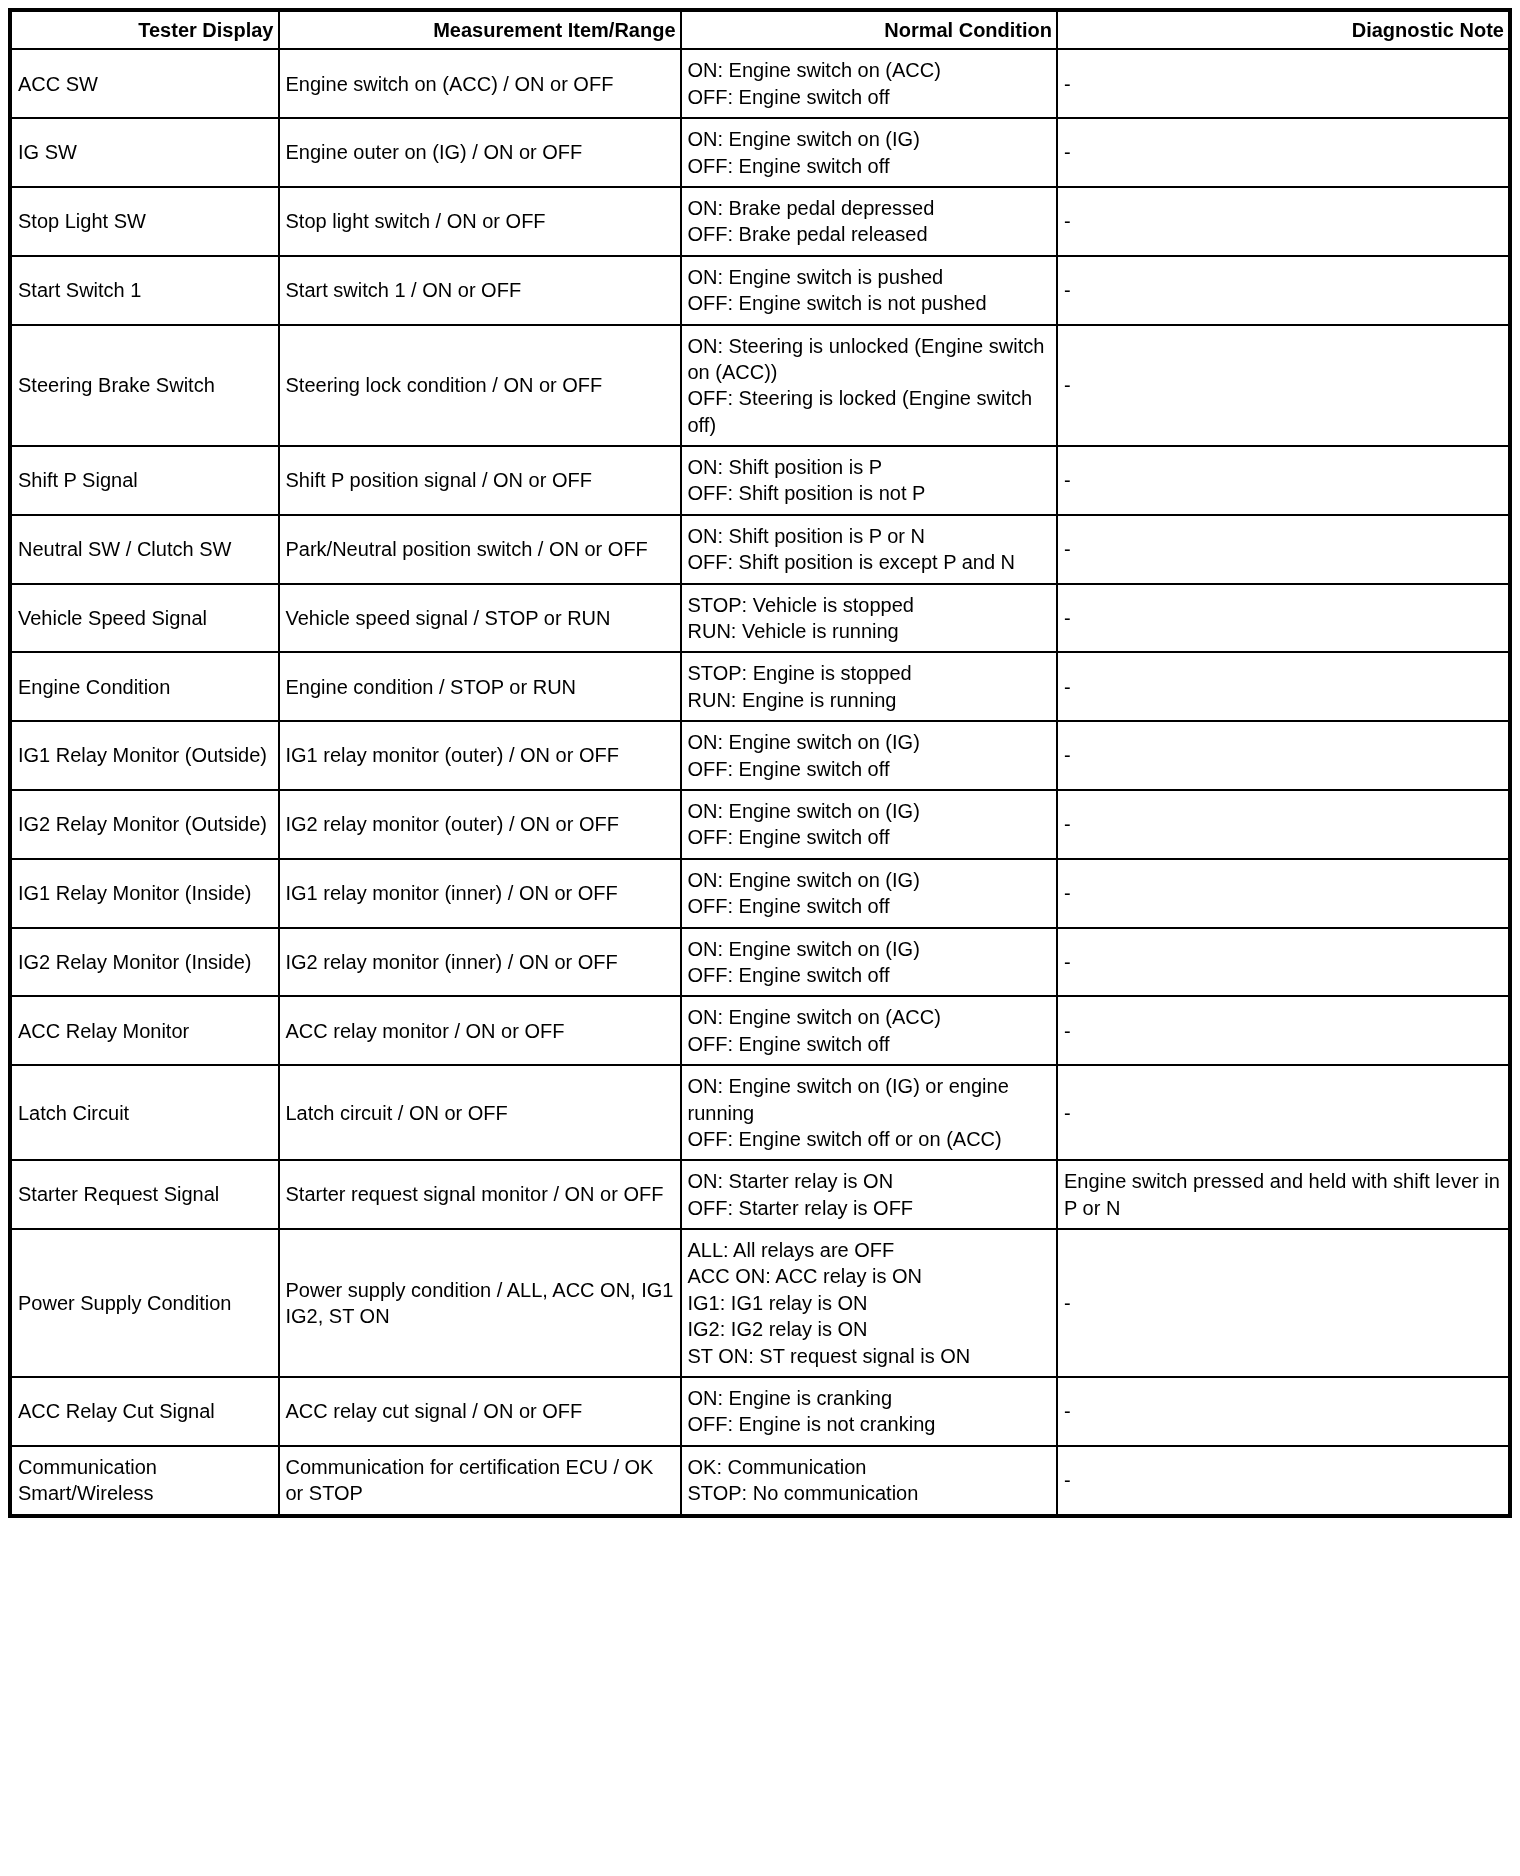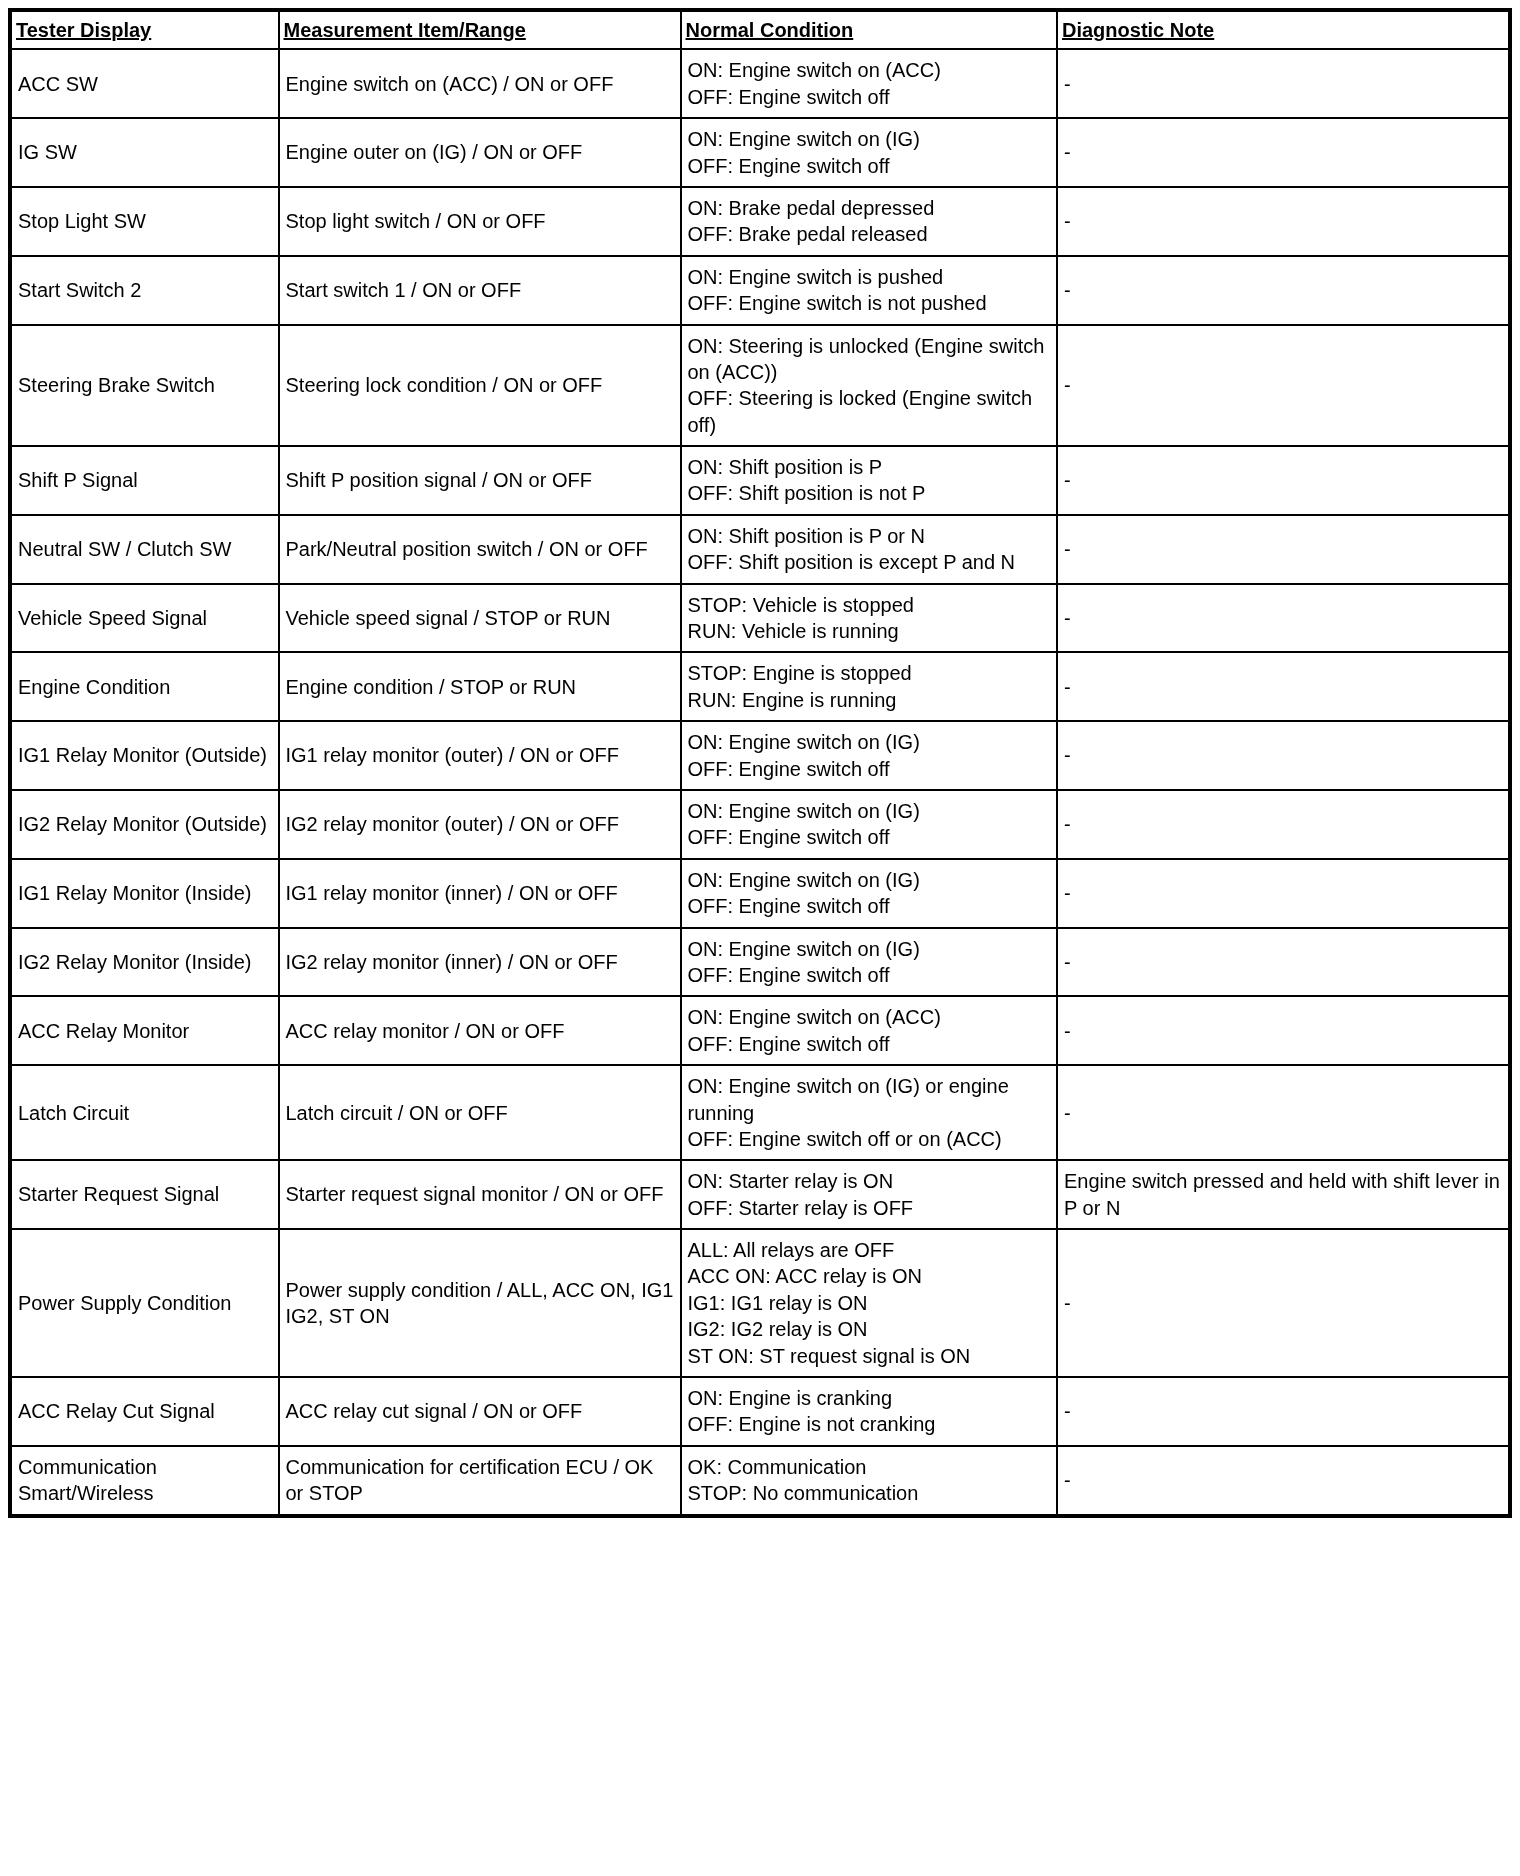--- a/index.html
+++ b/index.html
@@ -21,24 +21,23 @@
     border: 4px solid #000000;
   }
   th, td {
     border: 2px solid #000000;
     font-size: 20px;
     line-height: 1.32;
     vertical-align: middle;
     overflow-wrap: break-word;
   }
   th {
-    text-align: left;
+    text-align: right;
     font-weight: bold;
     padding: 5px 4px;
-    text-decoration: underline;
   }
   td {
     text-align: left;
     padding: 7px 6px;
     white-space: pre-line; 
   }
   col.c1 { width: 17.9%; }
   col.c2 { width: 26.8%; }
   col.c3 { width: 25.1%; }
   col.c4 { width: 30.2%; }
@@ -77,21 +76,21 @@
         <td data-name="cell-diagnostic-note">-</td>
       </tr>
       <tr data-name="table-row">
         <td data-name="cell-tester-display">Stop Light SW</td>
         <td data-name="cell-measurement-item-range">Stop light switch / ON or OFF</td>
         <td data-name="cell-normal-condition">ON: Brake pedal depressed
 OFF: Brake pedal released</td>
         <td data-name="cell-diagnostic-note">-</td>
       </tr>
       <tr data-name="table-row">
-        <td data-name="cell-tester-display">Start Switch 2</td>
+        <td data-name="cell-tester-display">Start Switch 1</td>
         <td data-name="cell-measurement-item-range">Start switch 1 / ON or OFF</td>
         <td data-name="cell-normal-condition">ON: Engine switch is pushed
 OFF: Engine switch is not pushed</td>
         <td data-name="cell-diagnostic-note">-</td>
       </tr>
       <tr data-name="table-row">
         <td data-name="cell-tester-display">Steering Brake Switch</td>
         <td data-name="cell-measurement-item-range">Steering lock condition / ON or OFF</td>
         <td data-name="cell-normal-condition">ON: Steering is unlocked (Engine switch on (ACC))
 OFF: Steering is locked (Engine switch off)</td>

